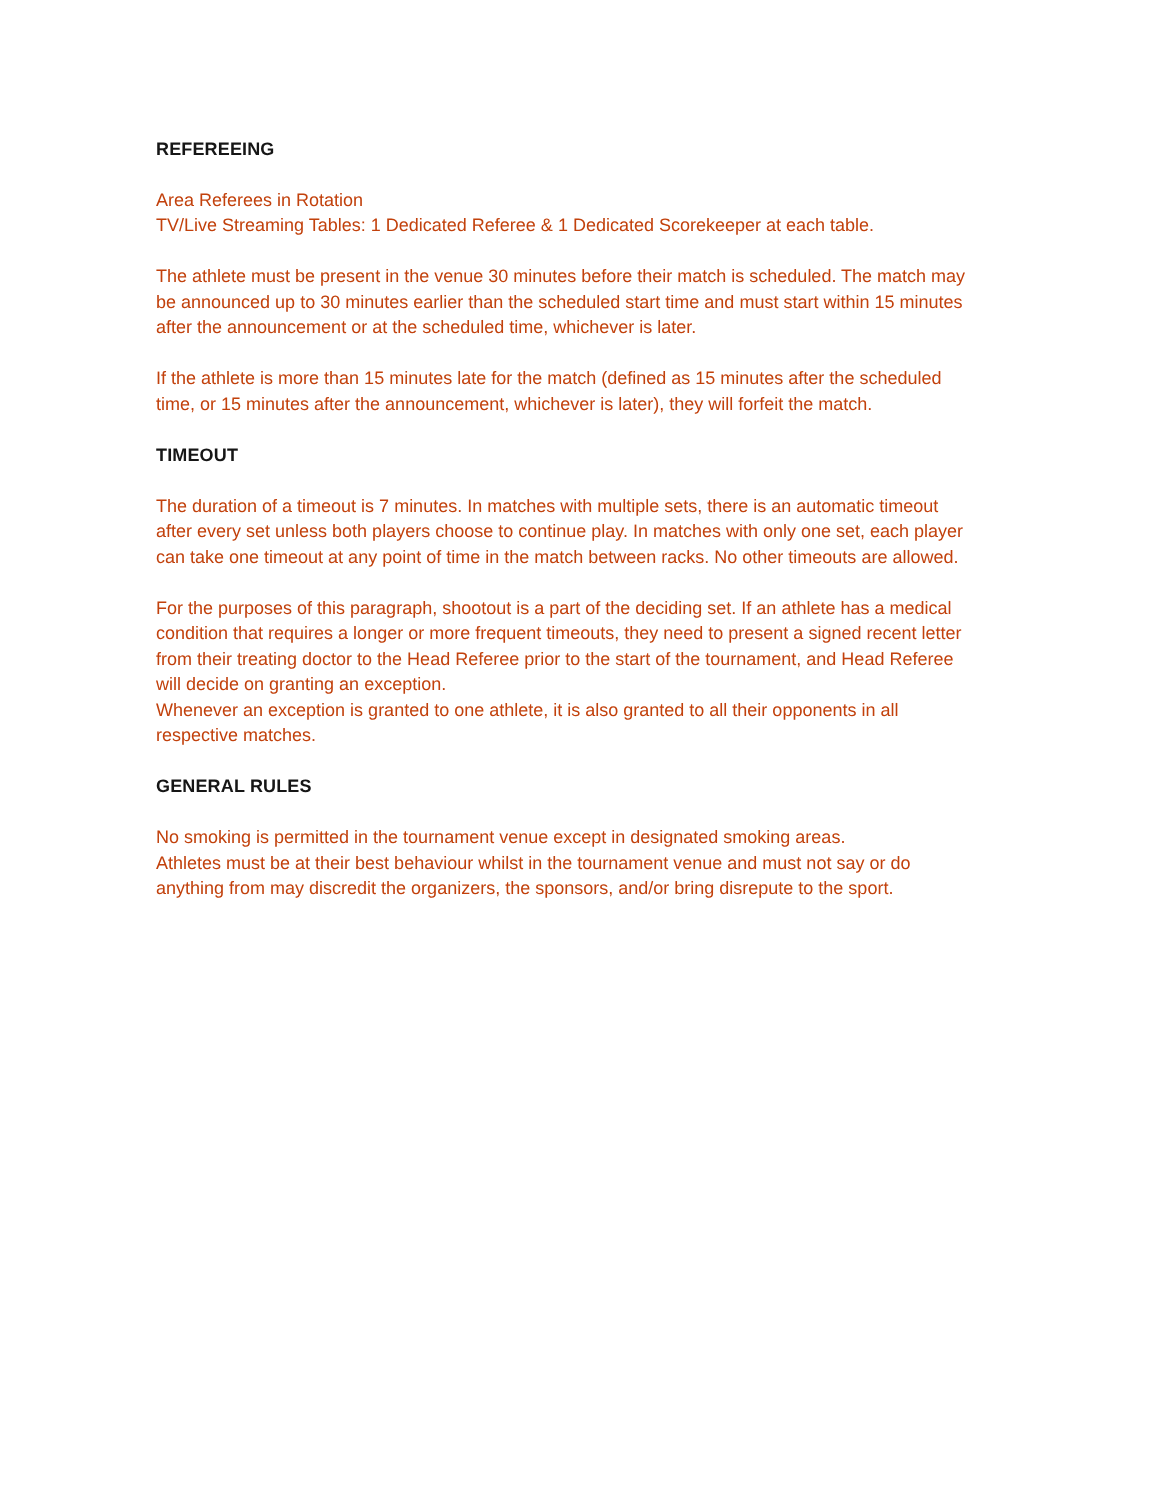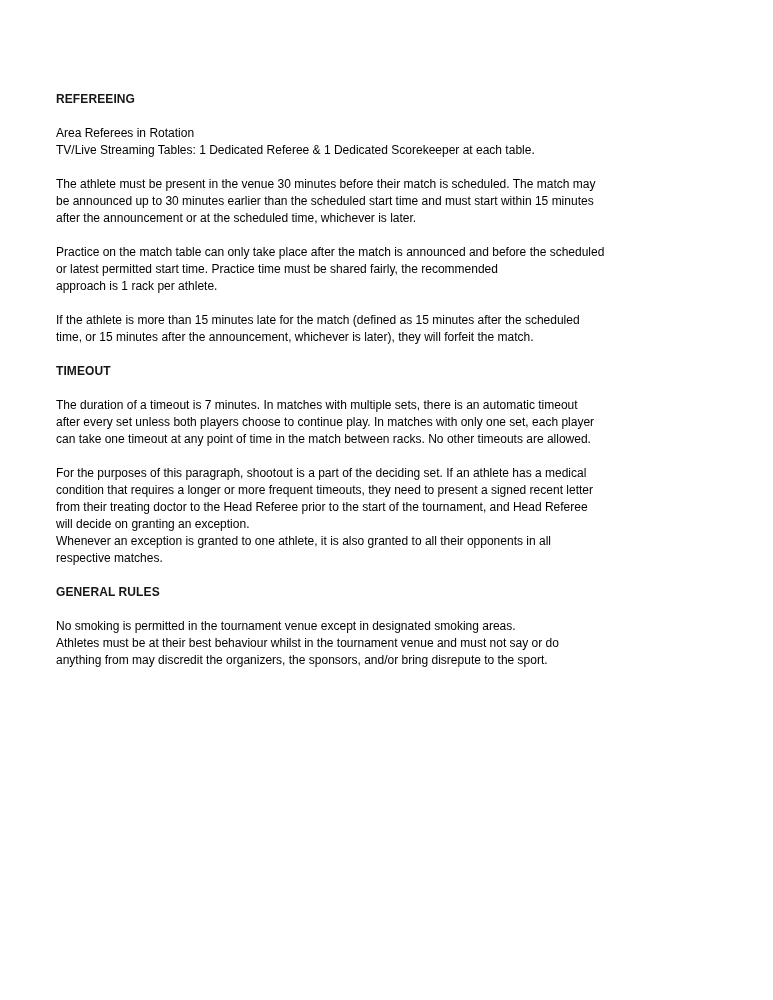--- a/index.html
+++ b/index.html
@@ -6,55 +6,52 @@
     margin: 0;
     padding: 0;
     background: #ffffff;
   }
   .page {
     position: relative;
     width: 773px;
     height: 1000px;
     box-sizing: border-box;
     background: #ffffff;
-    padding: 91px 50px 40px 56px;
+    padding: 91px 50px 40px 104px;
     font-family: "Liberation Sans", "DejaVu Sans", sans-serif;
     font-size: 12px;
     line-height: 17px;
     color: #1c1c1c;
     overflow: hidden;
   }
   .doc-heading {
     font-size: 12px;
     font-weight: 700;
     letter-spacing: 0.1px;
     margin: 0 0 17px 0;
     color: #161616;
   }
   .doc-paragraph {
     margin: 0 0 17px 0;
     white-space: pre-line;
-    color: #000000;
+    color: #c2410c;
   }
 </style>
 </head>
 <body>
 
 <div class="page">
 
   <h2 class="doc-heading">REFEREEING</h2>
   <p class="doc-paragraph">Area Referees in Rotation
 TV/Live Streaming Tables: 1 Dedicated Referee &amp; 1 Dedicated Scorekeeper at each table.</p>
 
   <p class="doc-paragraph">The athlete must be present in the venue 30 minutes before their match is scheduled. The match may
 be announced up to 30 minutes earlier than the scheduled start time and must start within 15 minutes
 after the announcement or at the scheduled time, whichever is later.</p>
-  <p class="doc-paragraph">Practice on the match table can only take place after the match is announced and before the scheduled
-or latest permitted start time. Practice time must be shared fairly, the recommended
-approach is 1 rack per athlete.</p>
   <p class="doc-paragraph">If the athlete is more than 15 minutes late for the match (defined as 15 minutes after the scheduled
 time, or 15 minutes after the announcement, whichever is later), they will forfeit the match.</p>
 
 
   <h2 class="doc-heading">TIMEOUT</h2>
   <p class="doc-paragraph">The duration of a timeout is 7 minutes. In matches with multiple sets, there is an automatic timeout
 after every set unless both players choose to continue play. In matches with only one set, each player
 can take one timeout at any point of time in the match between racks. No other timeouts are allowed.</p>
   <p class="doc-paragraph">For the purposes of this paragraph, shootout is a part of the deciding set. If an athlete has a medical
 condition that requires a longer or more frequent timeouts, they need to present a signed recent letter

